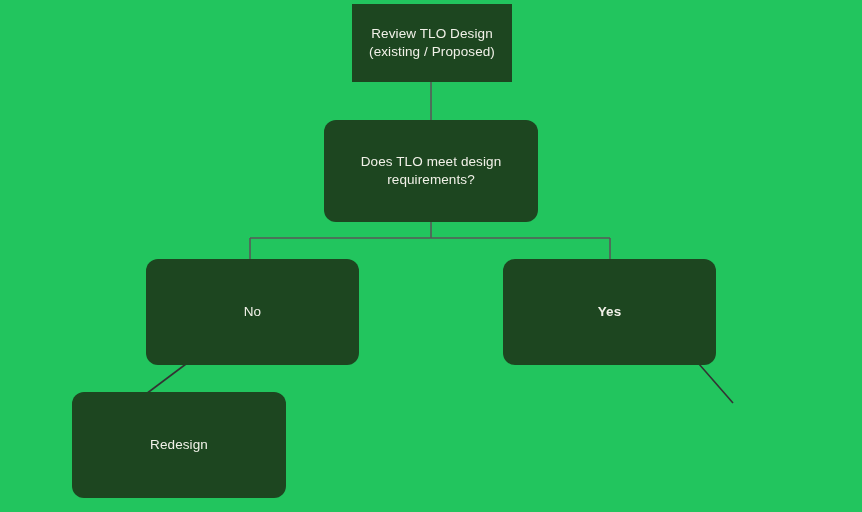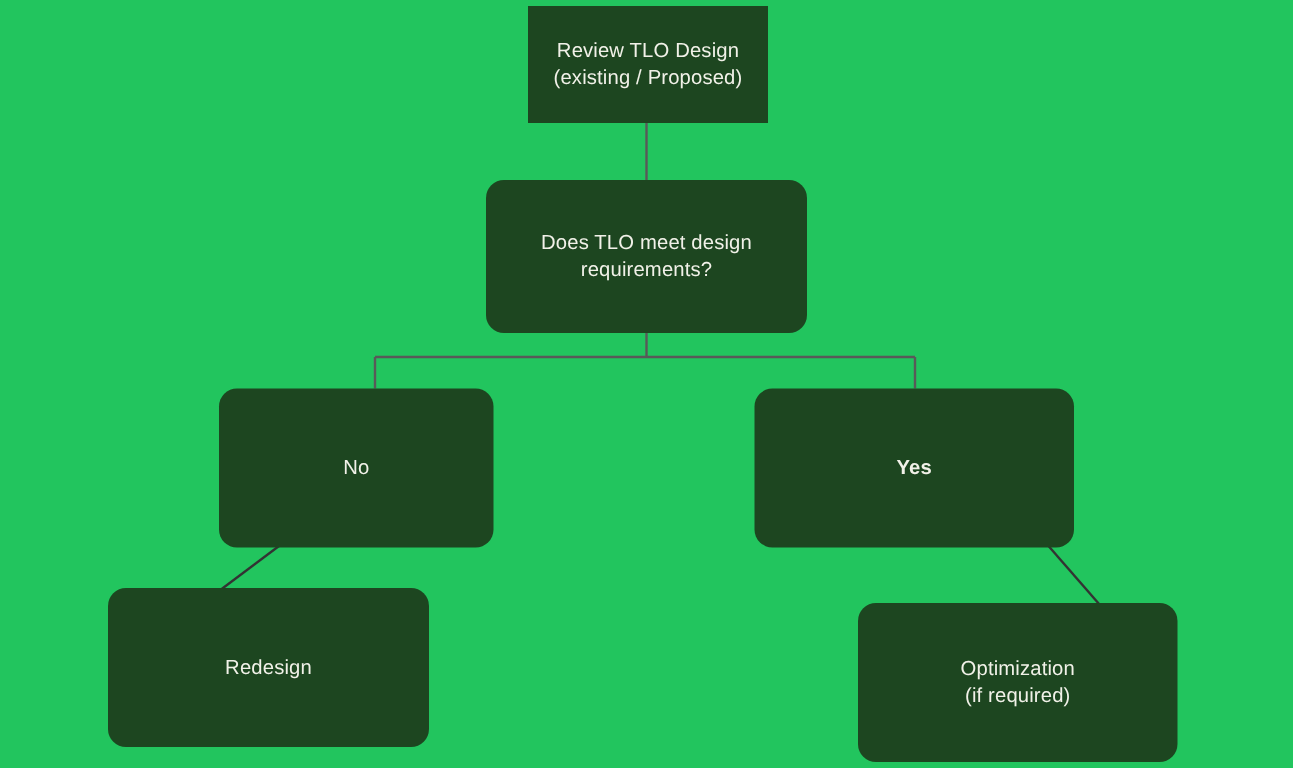--- a/index.html
+++ b/index.html
@@ -48,21 +48,21 @@
   .square  { border-radius: 0px; }
 
   
   #node-review {
     left: 352px; top: 4px; width: 160px; height: 78px;
   }
   #node-decision {
     left: 324px; top: 120px; width: 214px; height: 102px;
   }
   #node-no {
-    left: 146px; top: 259px; width: 183px; height: 106px;
+    left: 146px; top: 259px; width: 213px; height: 106px;
   }
   #node-yes {
     left: 503px; top: 259px; width: 213px; height: 106px; font-weight: bold;
   }
   #node-redesign {
     left: 72px; top: 392px; width: 214px; height: 106px;
   }
   #node-optimization {
     left: 572px; top: 402px; width: 213px; height: 106px;
   }
@@ -101,18 +101,14 @@
   </div>
 
   <div class="node rounded" id="node-yes">
     <span class="node-text">Yes</span>
   </div>
 
   <div class="node rounded" id="node-redesign">
     <span class="node-text">Redesign</span>
   </div>
 
-  <div class="node rounded" id="node-optimization">
-    <span class="node-text">Optimization
-(if required)</span>
-  </div>
 
 </div>
 
 </body></html>

